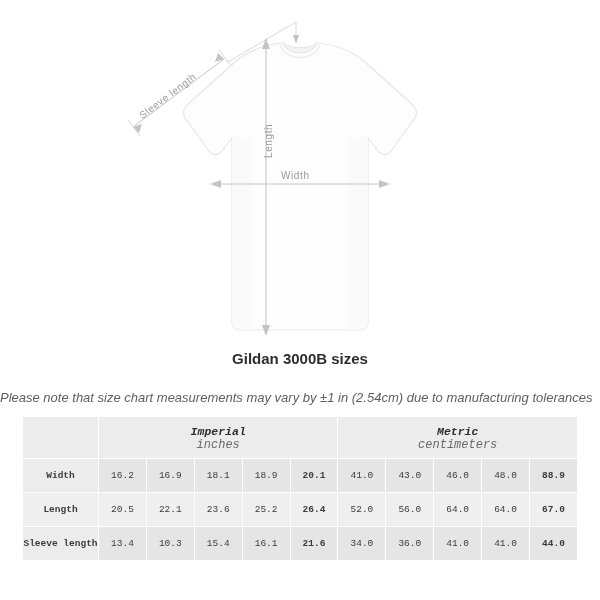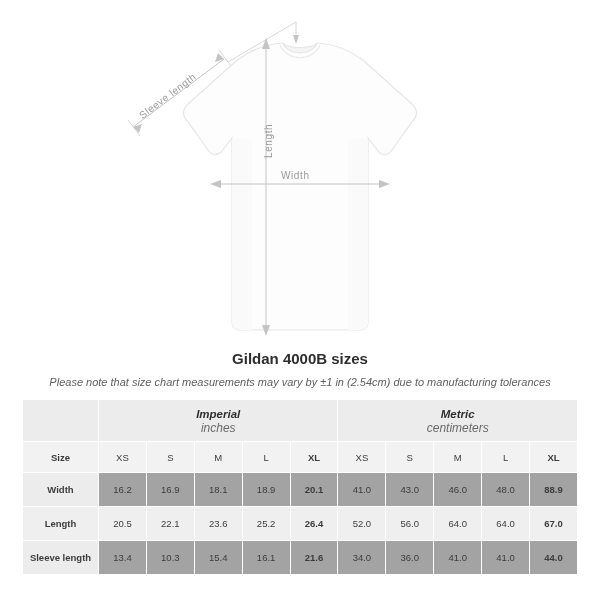--- a/index.html
+++ b/index.html
@@ -45,31 +45,31 @@
 
   
   .title {
     text-align: center;
     font-size: 15px;
     font-weight: bold;
     color: #2e2e2e;
     margin-top: 2px;
   }
   .subtitle {
-    text-align: center;
-    font-size: 11px;
+    font-size: 13px;
     font-style: italic;
     color: #5f5f5f;
-    margin-top: 9px;
+    margin-top: 23px;
     margin-bottom: 11px;
   }
 
   
   .table-wrap {
     padding: 0 22px;
+    font-family: Liberation Mono, monospace;
   }
   table {
     width: 100%;
     border-collapse: collapse;
     table-layout: fixed;
   }
   td, th {
     border: 1px solid #ffffff;
     text-align: center;
     font-size: 9.5px;
@@ -99,21 +99,21 @@
   tr.head-row td {
     background: #f2f2f2;
     font-size: 9.5px;
     color: #3c3c3c;
     height: 31px;
   }
   tr.head-row td.xl-cell, tr.head-row td.size-cell {
     font-weight: bold;
   }
   tr.data-row td {
-    background: #a3a3a3;
+    background: #e5e5e5;
     height: 34px;
   }
   tr.data-row td.rowlabel {
     font-weight: bold;
     background: #ececec;
     font-size: 9.5px;
   }
   tr.data-row.alt td {
     background: #efefef;
   }
@@ -187,21 +187,21 @@
         <path d="M210 184 L221 180 L221 188 Z" fill="#c4c4c4" stroke="none"></path>
         <path d="M390 184 L379 180 L379 188 Z" fill="#c4c4c4" stroke="none"></path>
       </g>
     </svg>
 
     <div class="dimlabel sleeve" style="left:137px; top:112px;">Sleeve length</div>
     <div class="dimlabel vertical" style="left:263px; top:158px;">Length</div>
     <div class="dimlabel" style="left:281px; top:170px;">Width</div>
   </div>
 
-  <div class="title">Gildan 4000B sizes</div>
+  <div class="title">Gildan 3000B sizes</div>
   <div class="subtitle">Please note that size chart measurements may vary by ±1 in (2.54cm) due to manufacturing tolerances</div>
 
   <div class="table-wrap">
     <table>
       <colgroup>
         <col class="labelcol">
         <col>
           <col>
           <col>
           <col>
@@ -218,33 +218,20 @@
           <td colspan="5">
             <div class="unit-name">Imperial</div>
             <div class="unit-sub">inches</div>
           </td>
           <td colspan="5">
             <div class="unit-name">Metric</div>
             <div class="unit-sub">centimeters</div>
           </td>
         </tr>
 
-        <tr class="head-row">
-          <td class="size-cell">Size</td>
-          <td>XS</td>
-          <td>S</td>
-          <td>M</td>
-          <td>L</td>
-          <td class="xl-cell">XL</td>
-          <td>XS</td>
-          <td>S</td>
-          <td>M</td>
-          <td>L</td>
-          <td class="xl-cell">XL</td>
-        </tr>
 
         <tr class="data-row">
           <td class="rowlabel">Width</td>
           <td>16.2</td>
           <td>16.9</td>
           <td>18.1</td>
           <td>18.9</td>
           <td class="xl-cell">20.1</td>
           <td>41.0</td>
           <td>43.0</td>

